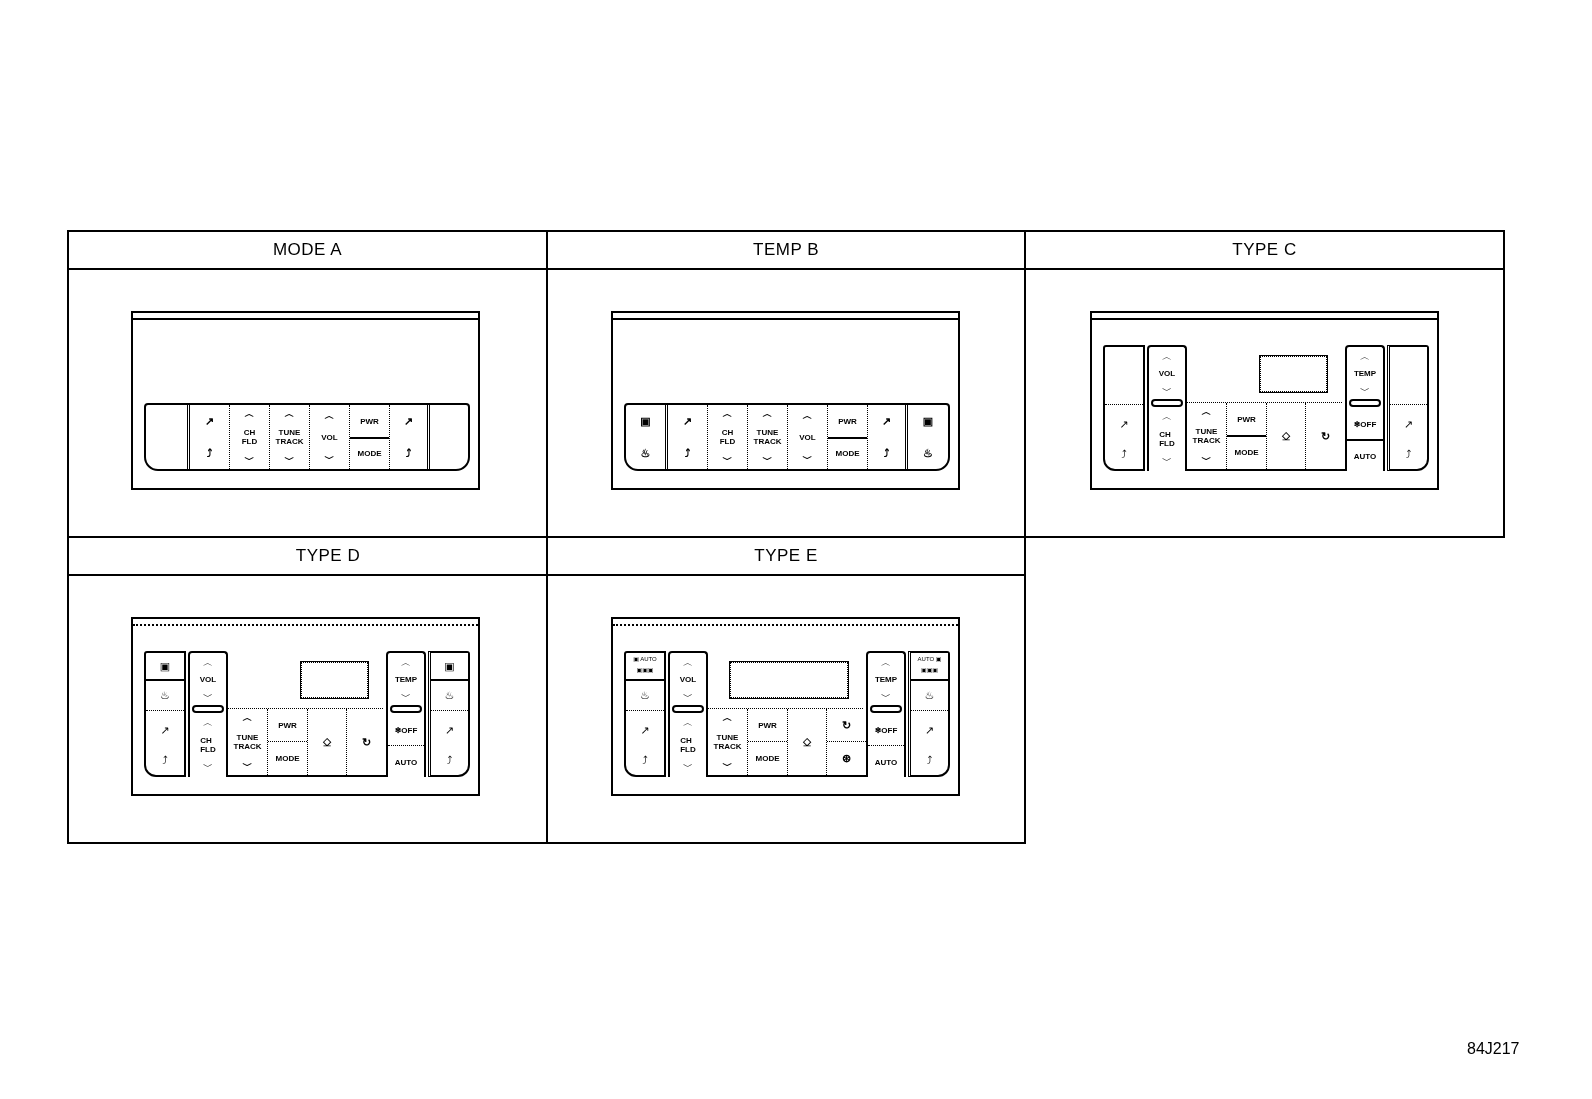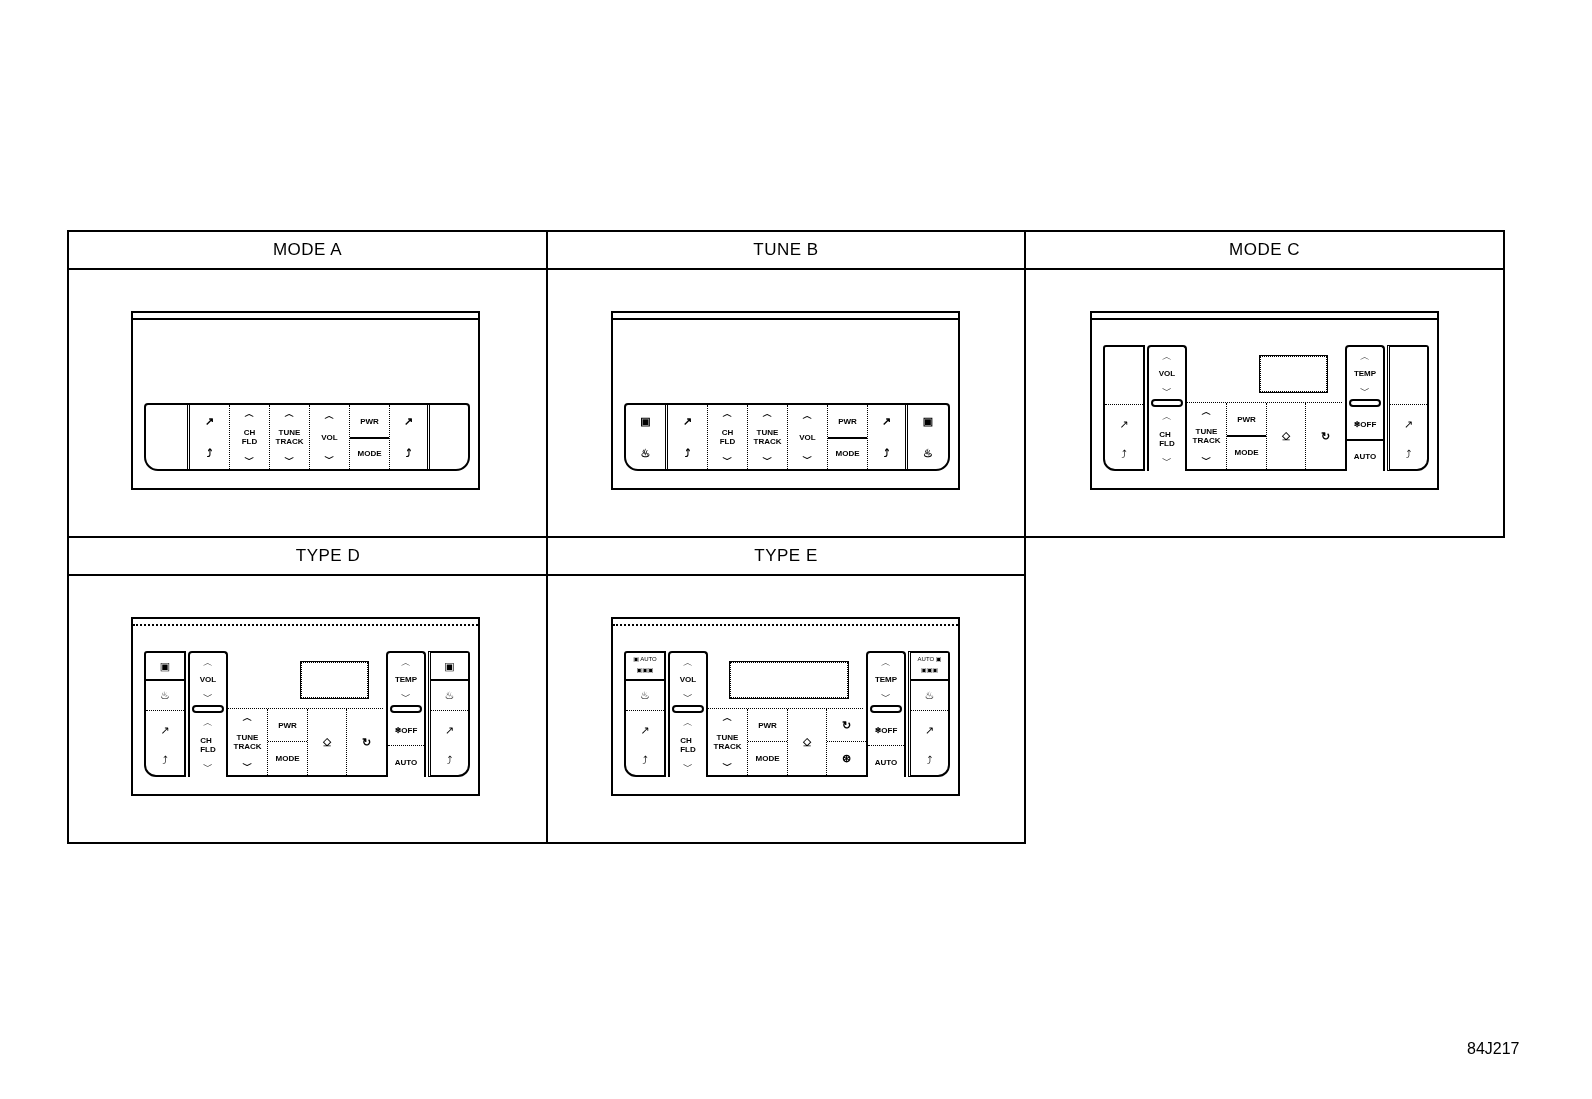--- a/index.html
+++ b/index.html
@@ -68,21 +68,21 @@
             <span class="ic">↗</span>
             <span class="ic">⤴</span>
           </div>
           <div class="seg" style="left:284px;width:38px;border-right:none;"></div>
         </div>
       </div>
     </div>
   </div>
 
   <div class="cell" style="left:479px;top:0;width:480px;height:308px;">
-    <div class="cell-head">TUNE B</div>
+    <div class="cell-head">TEMP B</div>
     <div class="cell-body">
       <div class="panel" style="left:63px;">
         <div class="topline"></div>
         <div class="strip" style="left:11px;top:90px;width:326px;height:68px;">
           <div class="seg thick" style="left:0;width:42px;">
             <span class="ic">▣</span>
             <span class="ic">♨</span>
           </div>
           <div class="seg" style="left:42px;width:40px;">
             <span class="ic">↗</span>
@@ -115,21 +115,21 @@
           <div class="seg" style="left:282px;width:40px;border-right:none;">
             <span class="ic">▣</span>
             <span class="ic">♨</span>
           </div>
         </div>
       </div>
     </div>
   </div>
 
   <div class="cell" style="left:957px;top:0;width:481px;height:308px;">
-    <div class="cell-head">MODE C</div>
+    <div class="cell-head">TYPE C</div>
     <div class="cell-body">
       <div class="panel" style="left:64px;">
         <div class="topline"></div>
 
         <div class="box" style="left:11px;top:32px;width:42px;height:126px;border:2px solid #000;border-radius:3px 0 0 12px;">
           <div class="dline" style="top:57px;"></div>
           <div style="position:absolute;top:62px;left:0;right:0;height:60px;display:flex;flex-direction:column;align-items:center;justify-content:space-around;">
             <span class="ic">↗</span>
             <span class="ic">⤴</span>
           </div>

